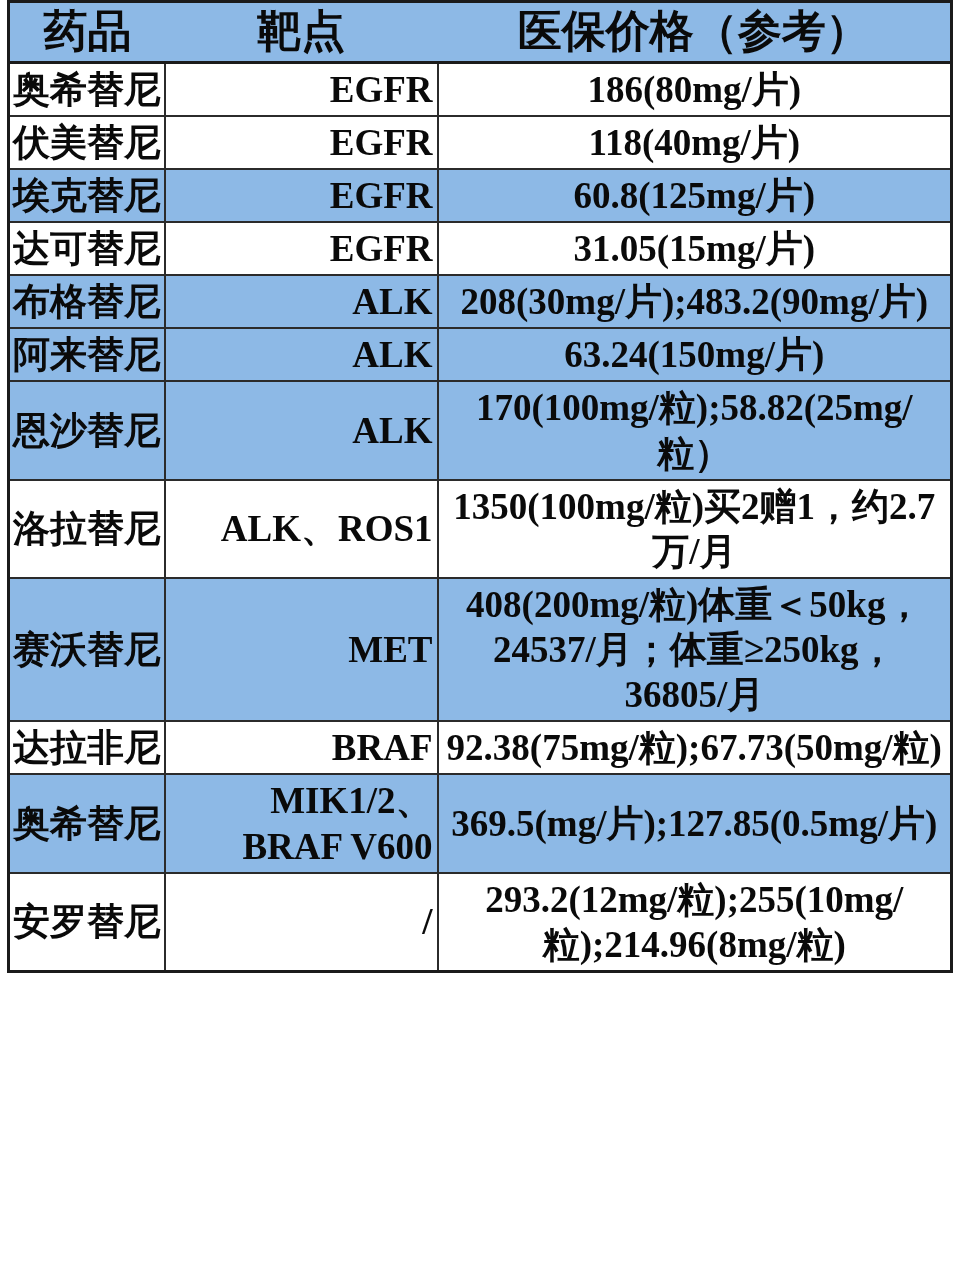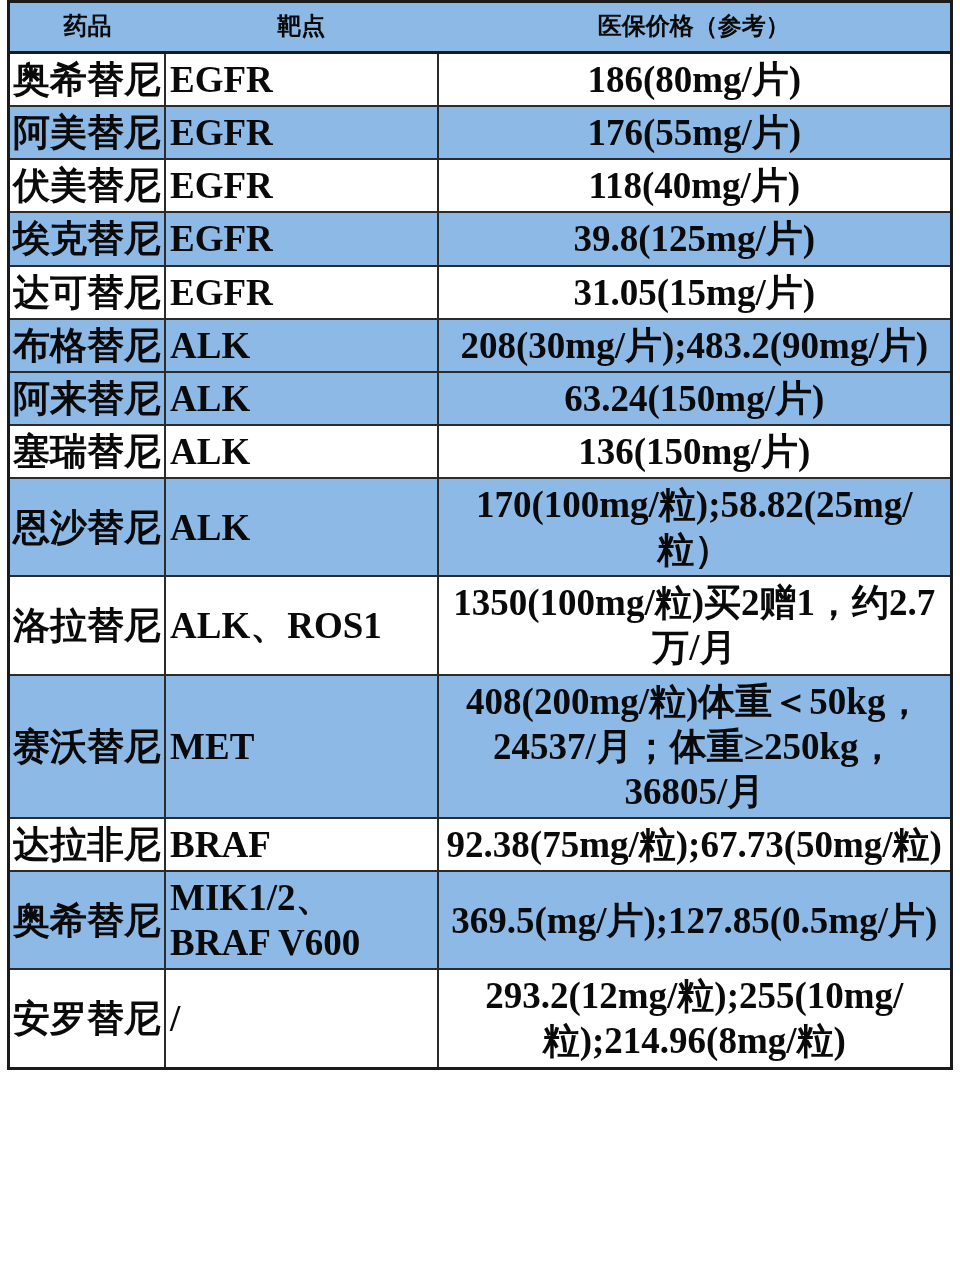--- a/index.html
+++ b/index.html
@@ -30,42 +30,42 @@
     font-weight: bold;
     color: #0a0a0a;
     vertical-align: middle;
     line-height: 1.22;
     word-break: normal;
     overflow-wrap: break-word;
   }
   thead th {
     background: #8db9e6;
     height: 44px;
-    font-size: 24px;
+    font-size: 44px;
     text-align: center;
     border: none;
     border-bottom: 3px solid #1b1b1b;
     padding: 2px 4px;
   }
   tbody td {
     border: 2px solid #2b2b2b;
     font-size: 37px;
     padding: 3px 4px;
     background: #ffffff;
   }
   tbody tr.blue td {
     background: #8db9e6;
   }
   td.td-name {
     text-align: center;
     padding-left: 2px;
     padding-right: 2px;
   }
   td.td-target {
-    text-align: left;
+    text-align: right;
   }
   td.td-price {
     text-align: center;
     padding-left: 8px;
     padding-right: 8px;
   }
 </style>
 </head>
 <body>
 
@@ -83,54 +83,44 @@
         <th>医保价格（参考）</th>
       </tr>
     </thead>
     <tbody>
 
     <tr>
           <td class="td-name">奥希替尼</td>
           <td class="td-target">EGFR</td>
           <td class="td-price">186(80mg/片)</td>
         </tr>
-        <tr class="blue">
-          <td class="td-name">阿美替尼</td>
-          <td class="td-target">EGFR</td>
-          <td class="td-price">176(55mg/片)</td>
-        </tr>
         <tr>
           <td class="td-name">伏美替尼</td>
           <td class="td-target">EGFR</td>
           <td class="td-price">118(40mg/片)</td>
         </tr>
         <tr class="blue">
           <td class="td-name">埃克替尼</td>
           <td class="td-target">EGFR</td>
-          <td class="td-price">39.8(125mg/片)</td>
+          <td class="td-price">60.8(125mg/片)</td>
         </tr>
         <tr>
           <td class="td-name">达可替尼</td>
           <td class="td-target">EGFR</td>
           <td class="td-price">31.05(15mg/片)</td>
         </tr>
         <tr class="blue">
           <td class="td-name">布格替尼</td>
           <td class="td-target">ALK</td>
           <td class="td-price">208(30mg/片);483.2(90mg/片)</td>
         </tr>
         <tr class="blue">
           <td class="td-name">阿来替尼</td>
           <td class="td-target">ALK</td>
           <td class="td-price">63.24(150mg/片)</td>
-        </tr>
-        <tr>
-          <td class="td-name">塞瑞替尼</td>
-          <td class="td-target">ALK</td>
-          <td class="td-price">136(150mg/片)</td>
         </tr>
         <tr class="blue">
           <td class="td-name">恩沙替尼</td>
           <td class="td-target">ALK</td>
           <td class="td-price">170(100mg/粒);58.82(25mg/粒）</td>
         </tr>
         <tr>
           <td class="td-name">洛拉替尼</td>
           <td class="td-target">ALK、ROS1</td>
           <td class="td-price">1350(100mg/粒)买2赠1，约2.7万/月</td>

